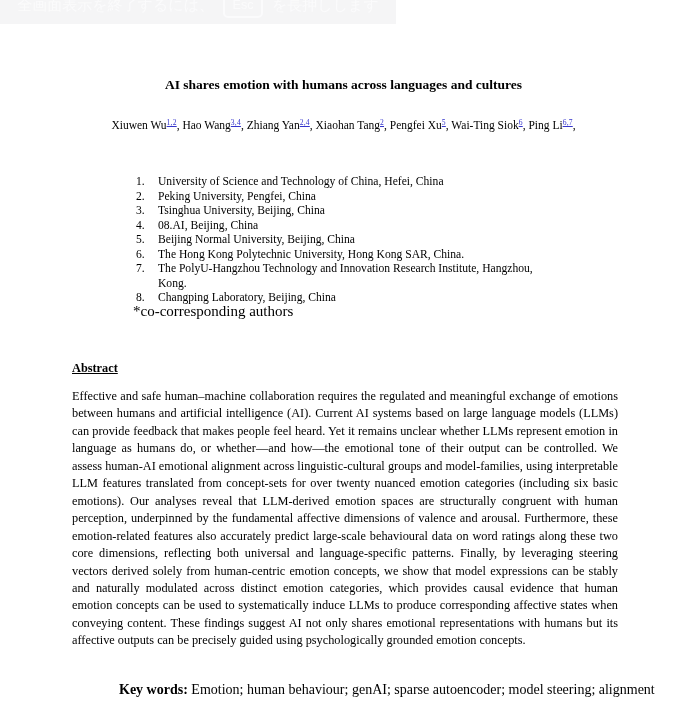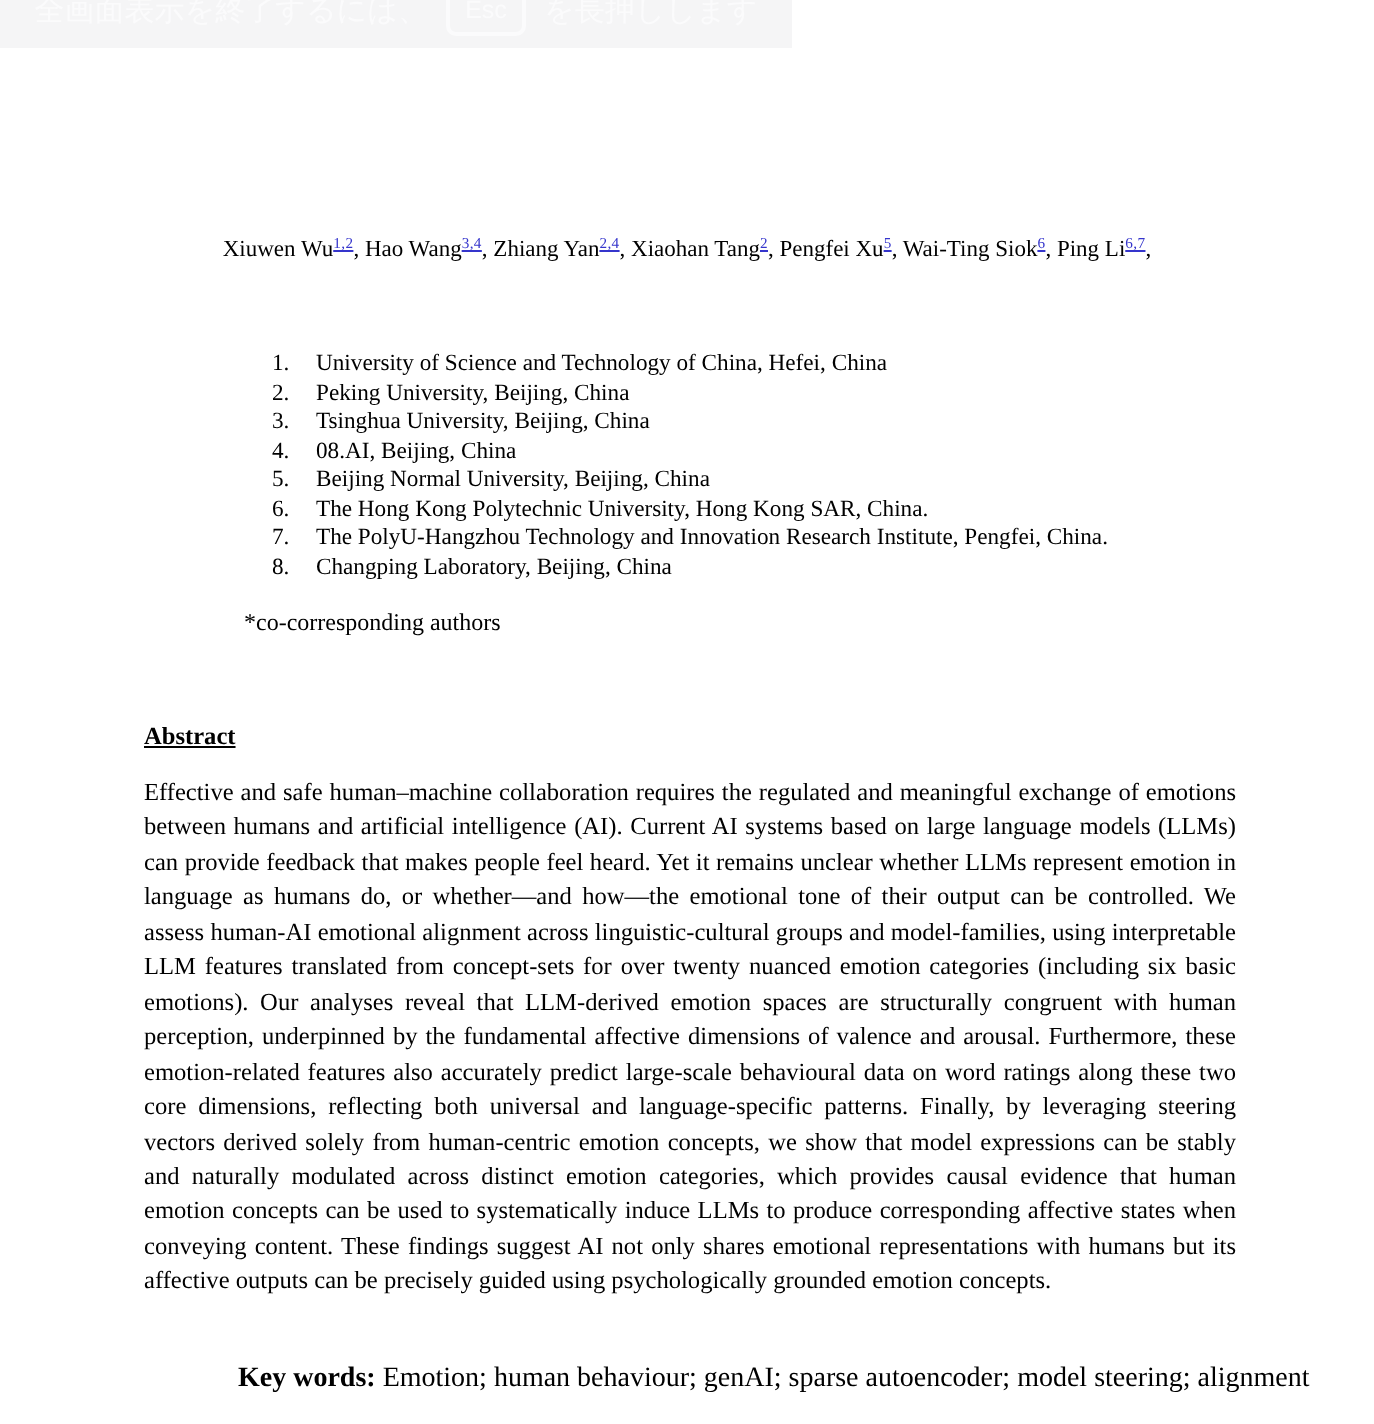--- a/index.html
+++ b/index.html
@@ -32,22 +32,22 @@
   .authors .sup{font-size:7.6px;position:relative;top:-4px;letter-spacing:0.2px;}
   .authors .sup.link{color:#3535cc;text-decoration:underline;cursor:pointer;}
   .affiliations{
     position:absolute;left:136px;top:175px;
     font-size:11.6px;line-height:14.5px;
   }
   .aff-row{display:flex;}
   .aff-num{width:22px;flex:0 0 22px;}
   .aff-text{max-width:406px;}
   .corresponding{
-    position:absolute;left:122px;top:304px;
-    font-size:12px;line-height:14.5px;
+    position:absolute;left:133px;top:304px;
+    font-size:15px;line-height:14.5px;
   }
   .abstract-heading{
     position:absolute;left:72px;top:360px;
     font-weight:bold;font-size:12.3px;line-height:17px;text-decoration:underline;
   }
   .abstract-body{
     position:absolute;left:72px;width:546px;top:388px;
     font-size:12.3px;line-height:17.45px;text-align:justify;
   }
   .keywords{
@@ -62,53 +62,54 @@
 <div class="page">
 
   <div class="toast">
     <span>全画面表示を終了するには、</span>
     <span class="esc-key">
       <span>Esc</span>
     </span>
     <span>を長押しします</span>
   </div>
 
+  <div class="title">AI shares emotion with humans across languages and cultures</div>
 
   <div class="authors" id="author-block">
       <div><span>Xiuwen Wu<span class="sup link">1,2</span></span>, <span>Hao Wang<span class="sup link">3,4</span></span>, <span>Zhiang Yan<span class="sup link">2,4</span></span>, <span>Xiaohan Tang<span class="sup link">2</span></span>, <span>Pengfei Xu<span class="sup link">5</span></span>, <span>Wai-Ting Siok<span class="sup link">6</span></span>, <span>Ping Li<span class="sup link">6,7</span></span>,</div>
     </div>
 
   <div class="affiliations" id="affiliation-list">
       <div class="aff-row">
         <span class="aff-num">1.</span>
         <span class="aff-text">University of Science and Technology of China, Hefei, China</span>
       </div>
       <div class="aff-row">
         <span class="aff-num">2.</span>
-        <span class="aff-text">Peking University, Beijing, China</span>
+        <span class="aff-text">Peking University, Pengfei, China</span>
       </div>
       <div class="aff-row">
         <span class="aff-num">3.</span>
         <span class="aff-text">Tsinghua University, Beijing, China</span>
       </div>
       <div class="aff-row">
         <span class="aff-num">4.</span>
         <span class="aff-text">08.AI, Beijing, China</span>
       </div>
       <div class="aff-row">
         <span class="aff-num">5.</span>
         <span class="aff-text">Beijing Normal University, Beijing, China</span>
       </div>
       <div class="aff-row">
         <span class="aff-num">6.</span>
         <span class="aff-text">The Hong Kong Polytechnic University, Hong Kong SAR, China.</span>
       </div>
       <div class="aff-row">
         <span class="aff-num">7.</span>
-        <span class="aff-text">The PolyU-Hangzhou Technology and Innovation Research Institute, Pengfei, China.</span>
+        <span class="aff-text">The PolyU-Hangzhou Technology and Innovation Research Institute, Hangzhou, Kong.</span>
       </div>
       <div class="aff-row">
         <span class="aff-num">8.</span>
         <span class="aff-text">Changping Laboratory, Beijing, China</span>
       </div>
     </div>
 
   <div class="corresponding">*co-corresponding authors</div>
 
   <div class="abstract-heading">Abstract</div>

